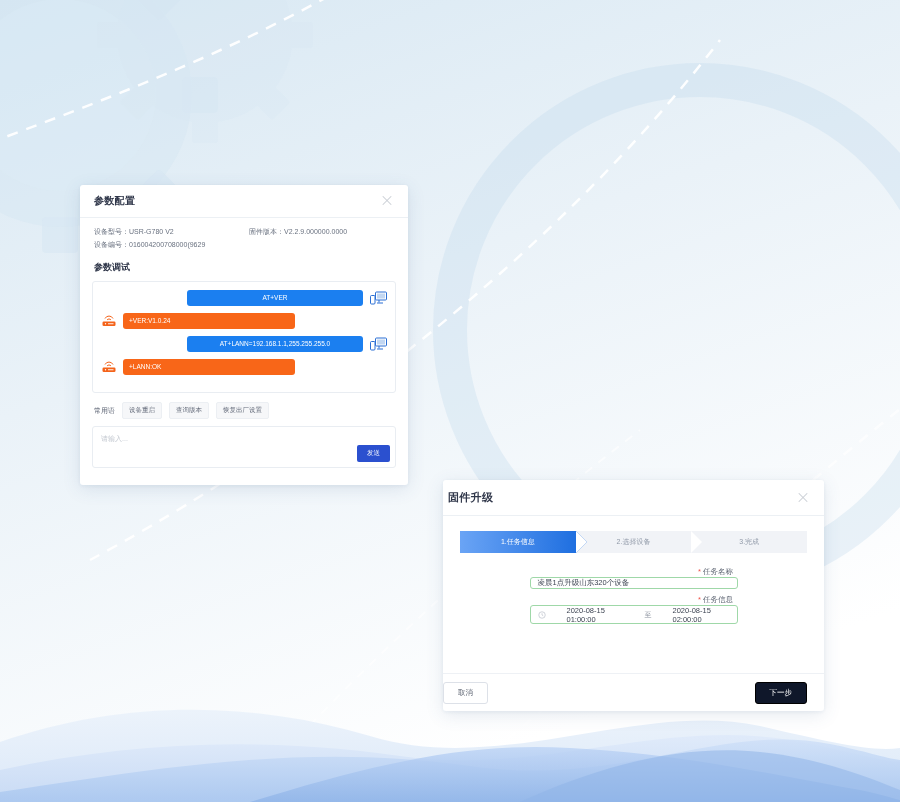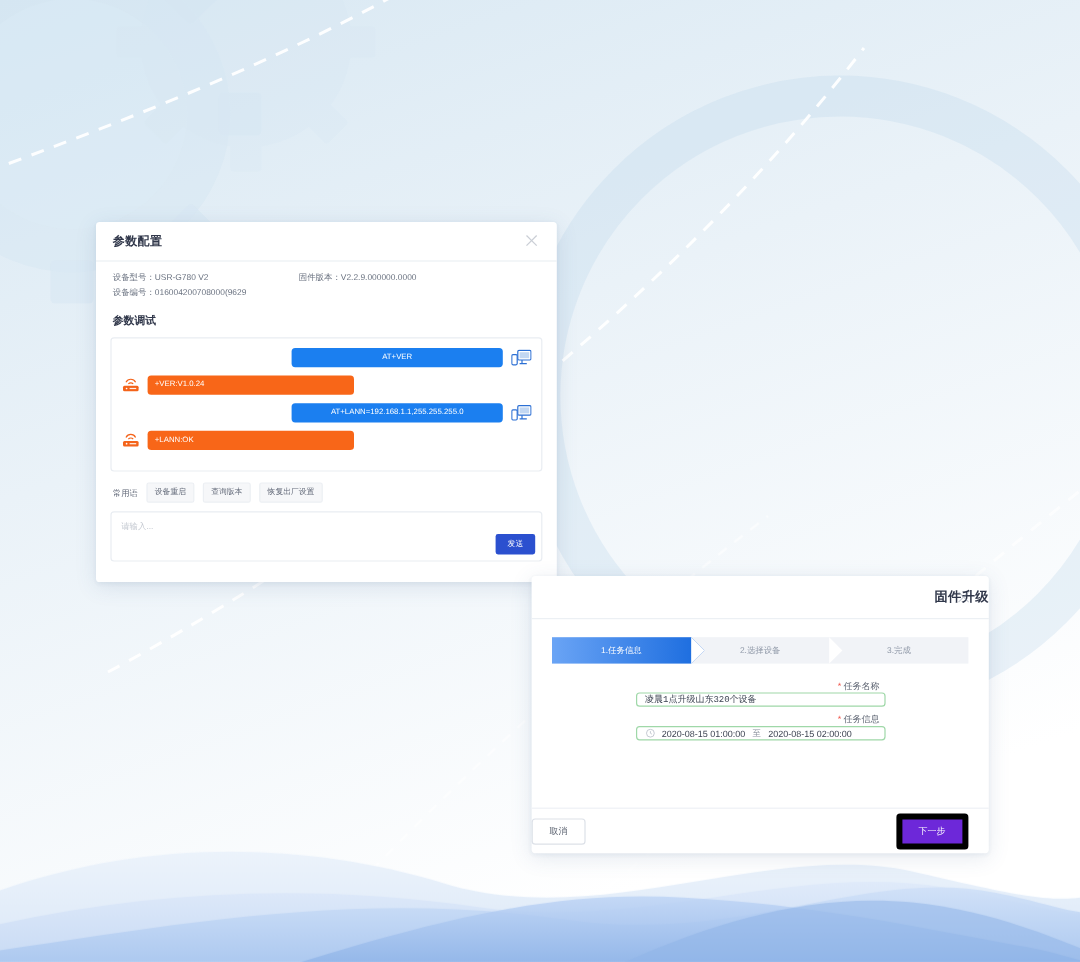--- a/index.html
+++ b/index.html
@@ -34,21 +34,21 @@
     width: 14px; height: 14px; cursor: pointer; opacity: .45;
   }
   .close-icon:before, .close-icon:after {
     content: ""; position: absolute; left: 1px; top: 6px;
     width: 12px; height: 1px; background: #8a93a3;
   }
   .close-icon:before { transform: rotate(45deg); }
   .close-icon:after  { transform: rotate(-45deg); }
 
   
-  #param-dialog { left: 80px; top: 185px; width: 384px; height: 300px; }
+  #param-dialog { left: 80px; top: 185px; width: 328px; height: 300px; }
   #param-dialog .dlg-header { height: 33px; padding-left: 14px; }
   #param-dialog .dlg-title { font-size: 10px; }
   .section-title {
     font-size: 9px; font-weight: bold; color: #30374a;
     margin: 11px 0 0 14px;
   }
   .info-grid {
     margin: 7px 0 0 14px; position: relative;
     font-size: 7px; color: #6a7280; line-height: 13px;
   }
@@ -94,21 +94,21 @@
   .input-ph { position: absolute; left: 8px; top: 7px; font-size: 7px; color: #c3c8d0; }
   .send-btn {
     position: absolute; right: 5px; bottom: 5px;
     background: #2b50cf; color: #fff; font-size: 6.5px;
     border: none; border-radius: 2px; padding: 4px 10px; cursor: pointer;
     font-family: inherit;
   }
 
   
   #fw-dialog { left: 443px; top: 480px; width: 381px; height: 231px; }
-  #fw-dialog .dlg-header { height: 36px; padding-left: 5px; justify-content: flex-end; }
+  #fw-dialog .dlg-header { height: 36px; padding-left: 5px; }
   #fw-dialog .dlg-title { font-size: 11px; }
 
   .steps { display: flex; margin: 15px 17px 0 17px; height: 22px; }
   .step {
     flex: 1; position: relative; height: 22px;
     display: flex; align-items: center; justify-content: center;
     font-size: 7px; color: #9099a8; background: #f1f3f7;
   }
   .step.active { background: linear-gradient(90deg,#6aa4f5 0%, #1f6fe0 100%); color: #fff; }
   .step .arrow {
@@ -134,45 +134,45 @@
   .form-label {
     width: 217px; text-align: right; padding-right: 9px;
     font-size: 7.5px; color: #5b6270; white-space: nowrap;
   }
   .req { color: #f0554b; margin-right: 2px; }
   .field {
     height: 19px; border: 1px solid #9fd8a8; border-radius: 3px;
     background: #fff; display: flex; align-items: center;
     font-size: 7.5px; color: #3d4452; padding: 0 7px; position: relative;
   }
-  .field.w-name { width: 208px; font-family: Liberation Mono, monospace; }
+  .field.w-name { width: 208px; }
   .field.w-model { width: 155px; }
   .field.w-version { width: 208px; }
-  .field.w-time { width: 208px; gap: 6px; }
+  .field.w-time { width: 208px; gap: 21px; }
   .caret {
     position: absolute; right: 7px; top: 50%;
     width: 0; height: 0; margin-top: -1px;
     border-left: 3px solid transparent; border-right: 3px solid transparent;
     border-top: 3.5px solid #b6bcc6;
   }
   .clock-icon { width: 8px; height: 8px; flex: 0 0 auto; }
   .range-sep { color: #8b929e; font-size: 7px; }
 
   .dlg-footer {
     position: absolute; left: 0; right: 0; bottom: 0; height: 38px;
     border-top: 1px solid #eef1f5;
     display: flex; align-items: center; justify-content: space-between;
     padding-right: 17px; gap: 9px;
   }
   .btn {
     font-size: 7.5px; border-radius: 3px; padding: 5px 14px;
     cursor: pointer; font-family: inherit;
   }
   .btn-cancel { background: #fff; color: #5b6270; border: 1px solid #dde1e8; }
-  .btn-next { background: #6d28d9; color: #fff; border: 5px solid #000000; }
+  .btn-next { background: #0f172a; color: #fff; border: 1px solid #000000; }
 </style>
 </head>
 <body>
 
 <div class="bg-layer">
   <svg class="bg-svg" viewBox="0 0 900 802" xmlns="http://www.w3.org/2000/svg">
     <defs>
       <linearGradient id="gsky" x1="0" y1="0" x2="0.4" y2="1">
         <stop offset="0%" stop-color="#d8e8f3"></stop>
         <stop offset="45%" stop-color="#eaf2f8"></stop>

